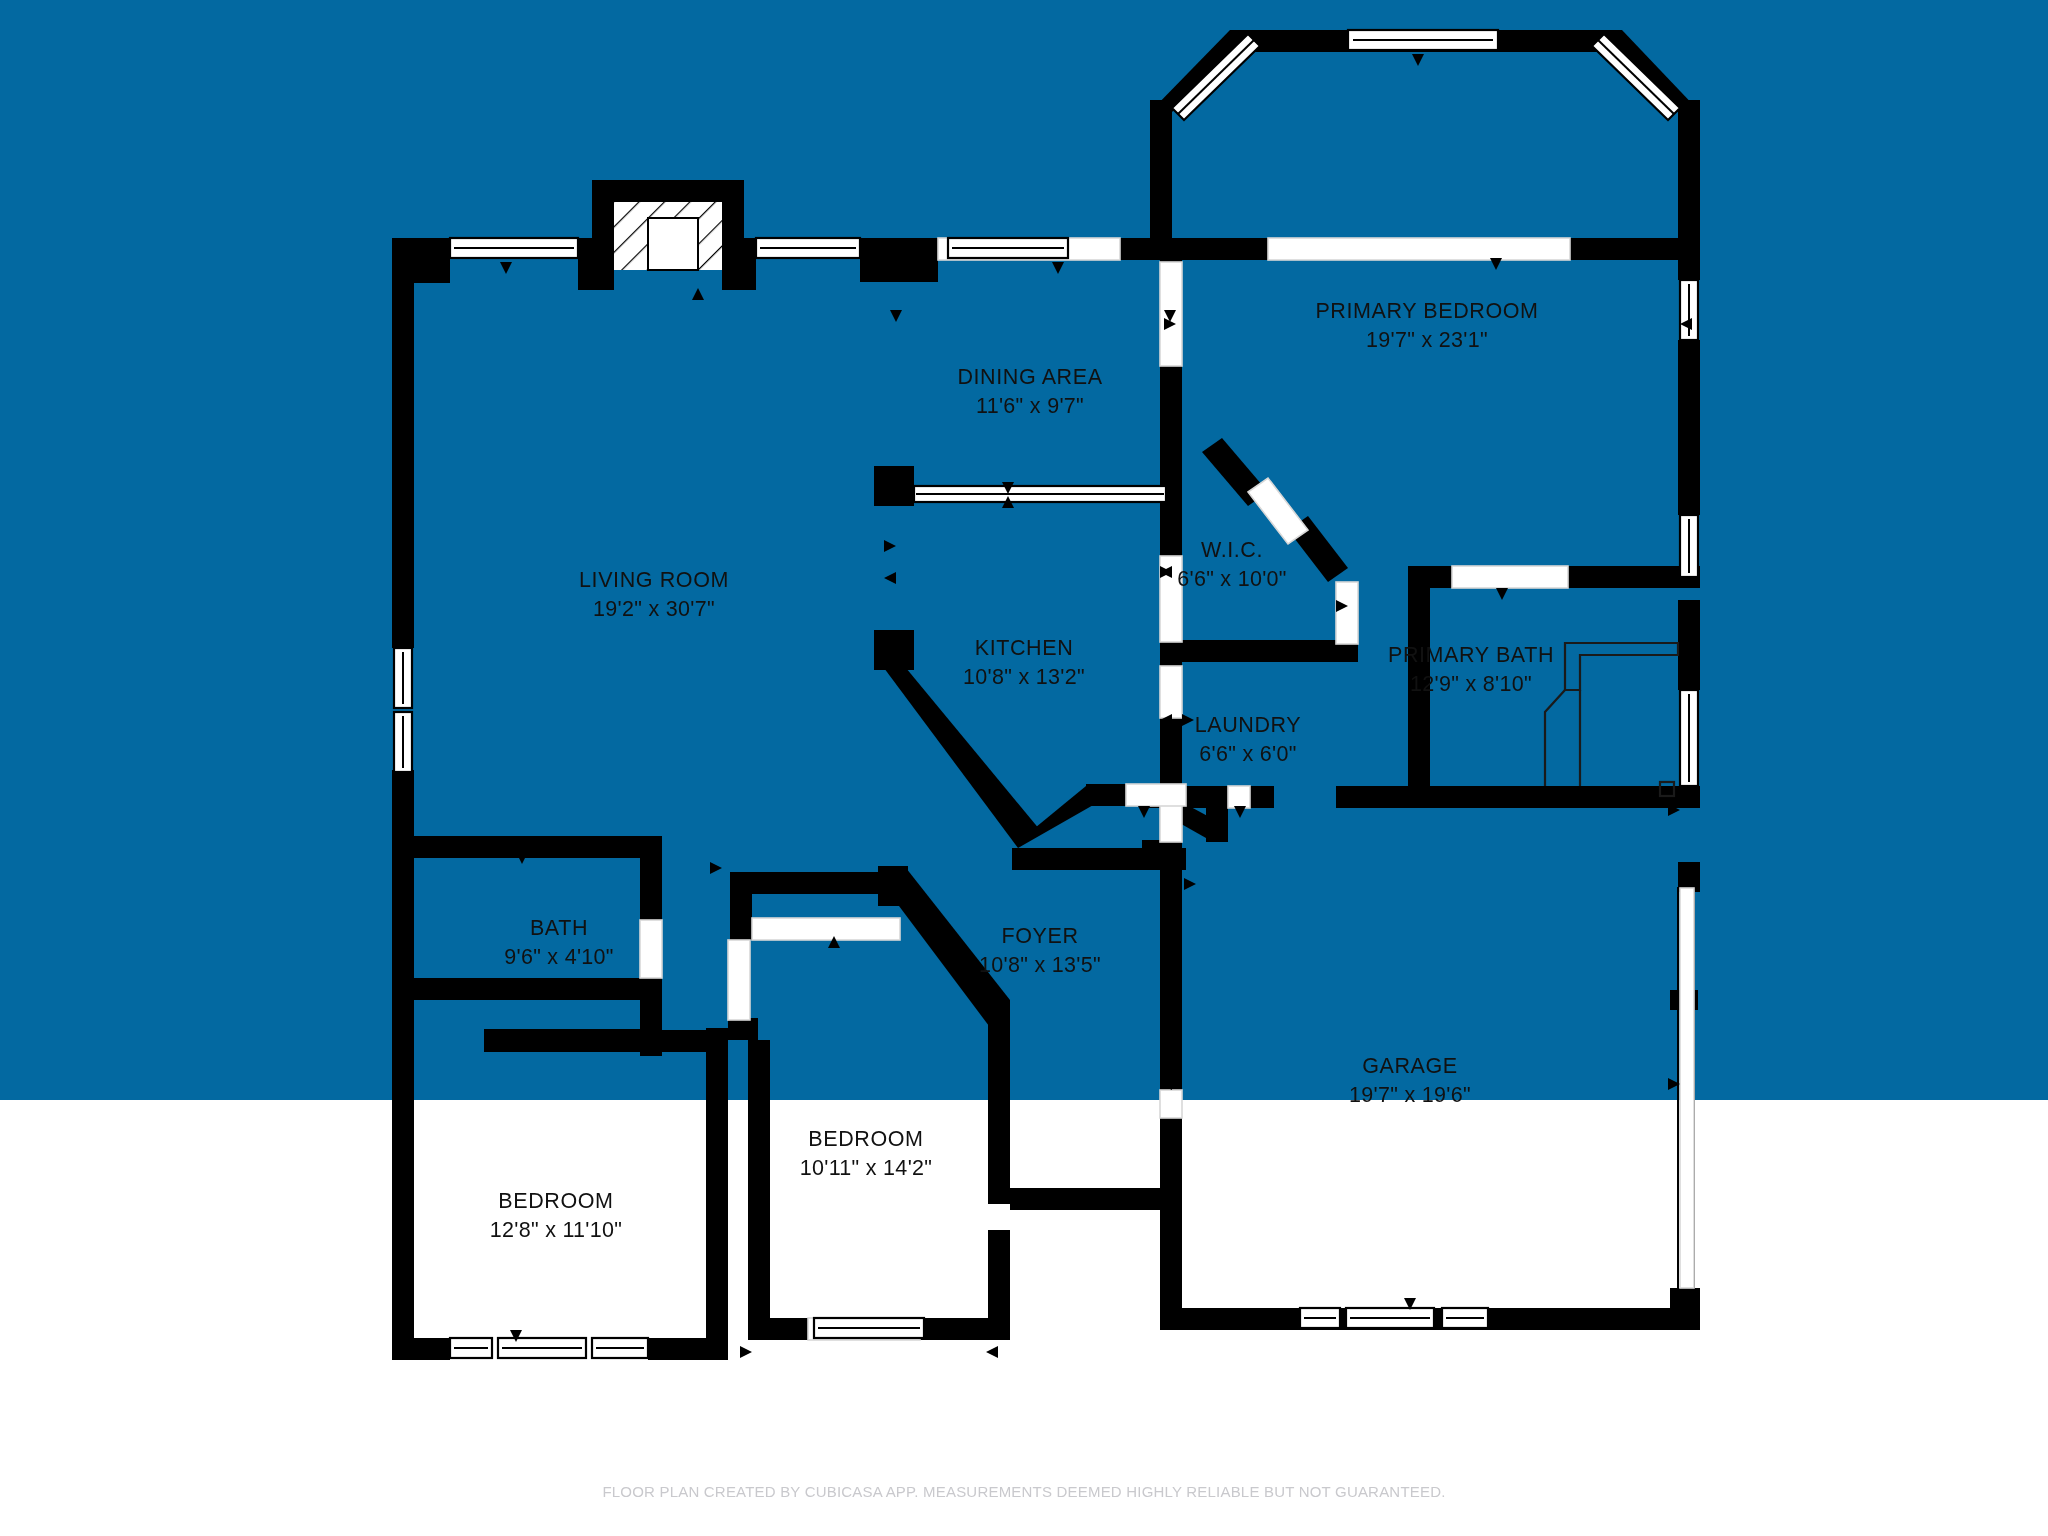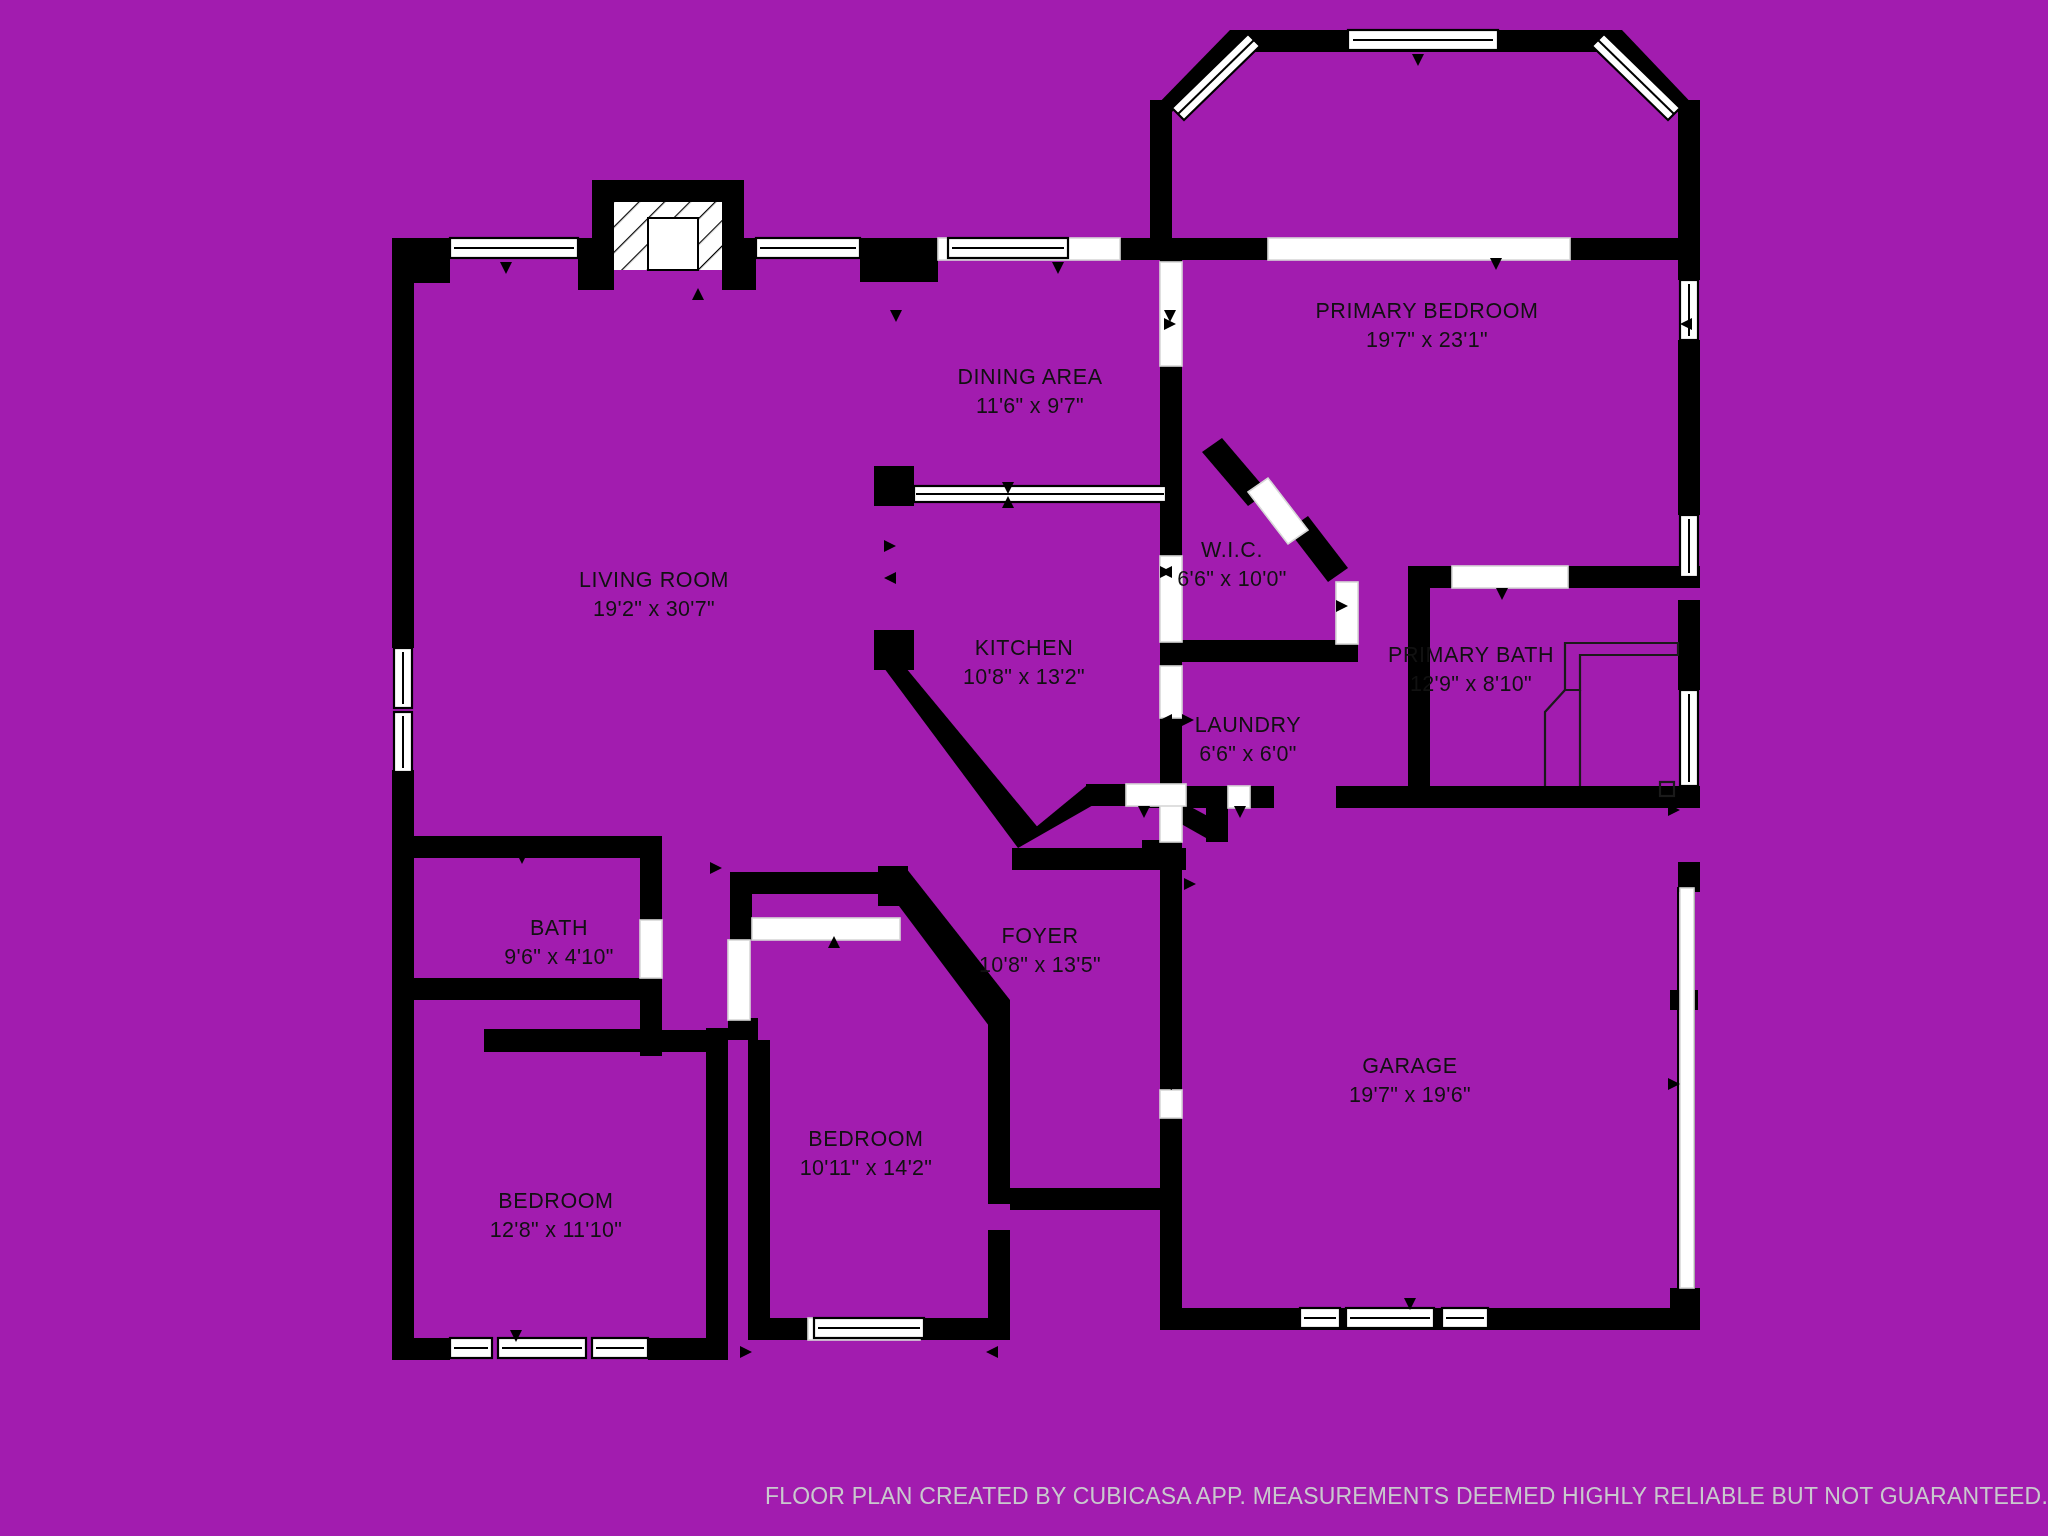--- a/index.html
+++ b/index.html
@@ -10,22 +10,22 @@
   }
   body {
     width: 2048px;
     height: 1536px;
     overflow: hidden;
     font-family: "Liberation Sans", sans-serif;
   }
   #plan-wrap {
     position: relative;
     width: 2048px;
-    height: 1536px;
-    background: #a21caf;
+    height: 1100px;
+    background: #0369a1;
   }
   svg#floorplan {
     display: block;
     width: 2048px;
     height: 1536px;
   }
   .wall { fill: #000000; }
   .thinwall { fill: none; stroke: #000000; stroke-width: 2; }
   .fixture { fill: none; stroke: #1a1a1a; stroke-width: 2.2; }
   .winframe { fill: #ffffff; stroke: #000000; stroke-width: 2.2; }
@@ -48,23 +48,23 @@
     letter-spacing: 0.3px;
     fill: #111111;
     text-anchor: middle;
     dominant-baseline: alphabetic;
   }
   .footer-text {
     position: absolute;
     left: 0;
     right: 0;
     top: 1483px;
-    text-align: right;
+    text-align: center;
     font-family: "Liberation Sans", sans-serif;
-    font-size: 23px;
+    font-size: 15px;
     letter-spacing: 0.2px;
     color: #c9c9cd;
     white-space: nowrap;
   }
 </style>
 </head>
 <body>
 
 <div id="plan-wrap">
 

